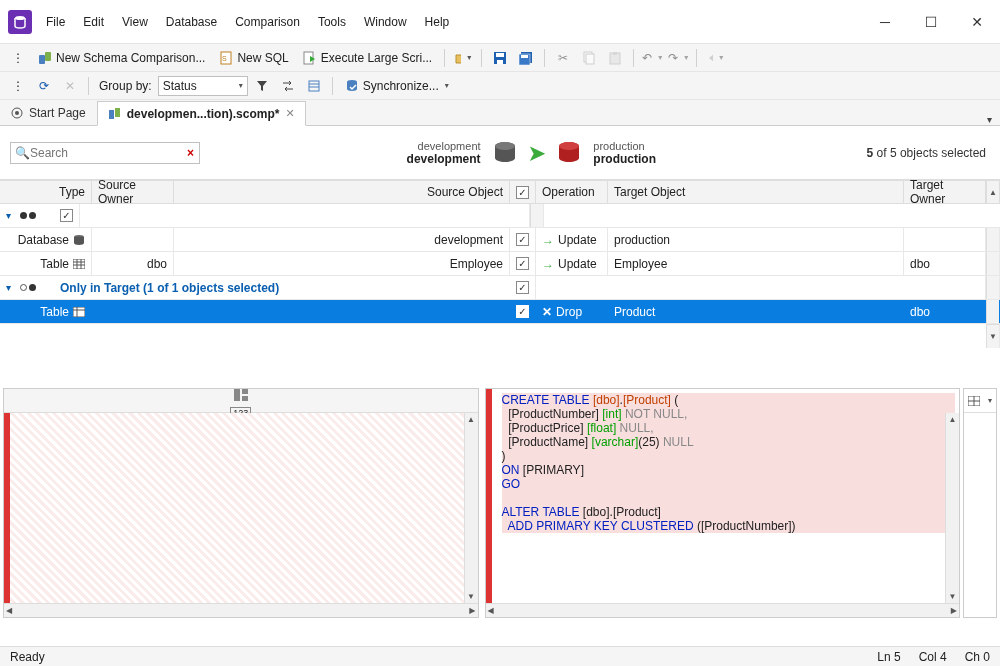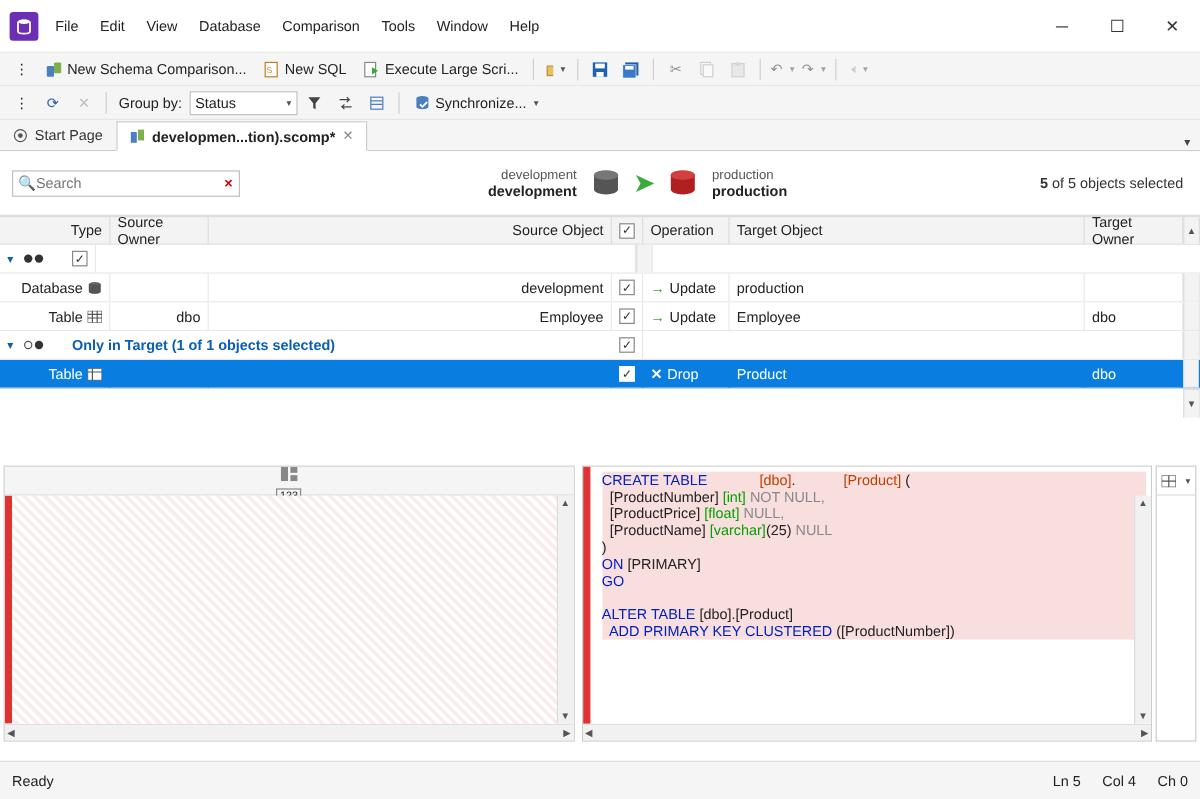--- a/index.html
+++ b/index.html
@@ -83,33 +83,33 @@
 .pane-head { height: 24px; background: #f5f5f5; border-bottom: 1px solid #ddd; display: flex; align-items: center; padding: 0 6px; gap: 6px; }
 .pane-head.left { justify-content: flex-start; flex-direction: column; }
 .pane-head .spacer { flex: 1; }
 .pane-head .pill { font-size: 11px; color: #555; }
 .pane-body { flex: 1; position: relative; overflow: hidden; background: #fff; }
 .leftbody { background: repeating-linear-gradient(45deg, #fbecec, #fbecec 3px, #fff 3px, #fff 6px); }
 .leftbody .inner { position: absolute; inset: 0; border-left: 6px solid #d33; }
 .rightbody { font-family: Consolas, monospace; font-size: 12px; white-space: pre; padding: 4px 4px 4px 10px; background: #fff; border-left: 6px solid #d33; }
 .code-added { background: #f9dede; display: block; }
 .kw { color: #0020c0; }
-.br { color: #c04000; margin-left: 40px; }
+.br { color: #c04000; }
 .ty { color: #00a000; }
 .null { color: #888; }
 .pane-scroll-y { position: absolute; right: 0; top: 24px; bottom: 14px; width: 14px; background: #f1f1f1; border-left: 1px solid #ddd; display: flex; flex-direction: column; align-items: center; justify-content: space-between; padding: 2px 0; }
 .pane-scroll-x { height: 14px; background: #f1f1f1; border-top: 1px solid #ddd; display: flex; align-items: center; justify-content: space-between; padding: 0 2px; }
 .sarrow { font-size: 8px; color: #555; }
 
 
 .ovstrip { width: 34px; border: 1px solid #ccc; margin-right: 3px; }
 .ovstrip .top { height: 24px; border-bottom: 1px solid #ddd; display: flex; align-items: center; justify-content: space-around; }
 
 
-.status { position: absolute; bottom: 0; left: 0; right: 0; height: 32px; background: #f5f5f5; border-top: 1px solid #ddd; display: flex; align-items: center; padding: 0 10px; }
+.status { position: absolute; bottom: 0; left: 0; right: 0; height: 20px; background: #f5f5f5; border-top: 1px solid #ddd; display: flex; align-items: center; padding: 0 10px; }
 .status .spacer { flex: 1; }
 .status span { margin-left: 18px; }
 
 svg { display: block; }
 </style>
 </head>
 <body>
 
 <div class="titlebar">
   <div class="appicon">

